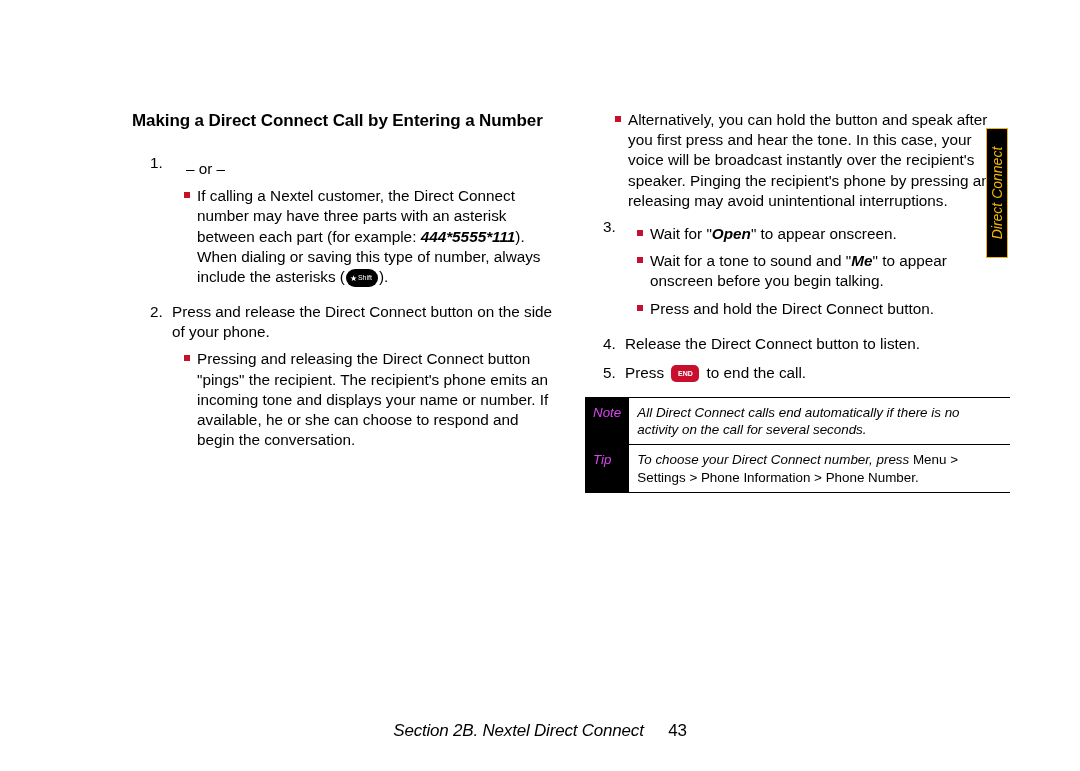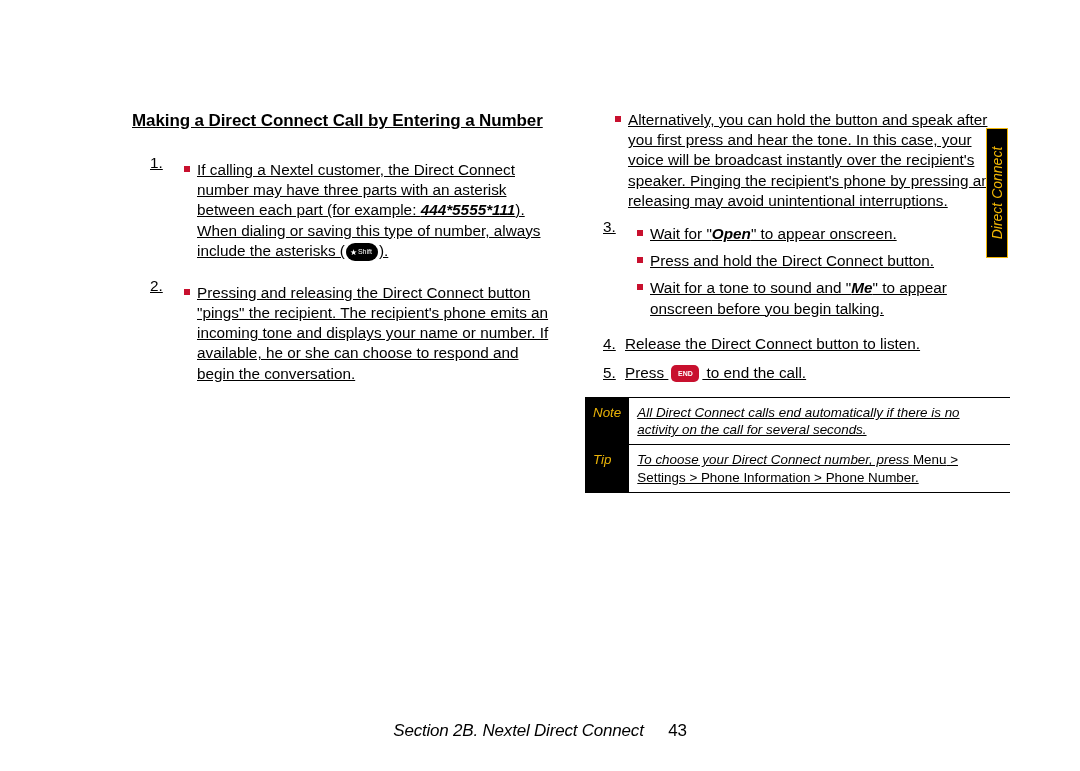--- a/index.html
+++ b/index.html
@@ -11,21 +11,20 @@
       font-family: Arial, Helvetica, sans-serif;
       width: 1080px;
       height: 771px;
       background: white;
       position: relative;
       padding: 110px 70px 30px 132px;
     }
     .content-wrapper {
       display: flex;
       gap: 28px;
-      text-decoration: underline;
     }
     .column {
       flex: 1;
       font-size: 15.3px;
       line-height: 1.32;
       color: #000;
     }
     .heading {
       font-size: 17px;
       font-weight: bold;
@@ -129,21 +128,21 @@
     }
     .note-row td {
       border-top: 1.5px solid #000;
       border-bottom: 1.5px solid #000;
     }
     .tip-row td {
       border-bottom: 1.5px solid #000;
     }
     .note-label, .tip-label {
       background: #000;
-      color: #eab308;
+      color: #d946ef;
       font-style: italic;
       font-weight: normal;
       width: 32px;
       padding-left: 9px;
     }
     .note-text {
       font-style: italic;
     }
     .tip-text {
       font-style: italic;
@@ -185,32 +184,34 @@
 </head>
 <body>
 
 <div class="content-wrapper">
   <div class="column">
     <div class="heading">Making a Direct Connect Call by Entering a Number</div>
 
     <div class="ol-item">
       <div class="ol-num">1.</div>
       <div class="ol-body">
+        <div class="or-line">– or –</div>
         <div class="sub-bullet">
           <span class="red-square"></span>
           <span class="sub-bullet-text">
             <span>If calling a Nextel customer, the Direct Connect number may have three parts with an asterisk between each part (for example: </span><span class="bold-italic">444*5555*111</span><span>). When dialing or saving this type of number, always include the asterisks (</span><span class="shift-key"></span><span>).</span>
           </span>
         </div>
       </div>
     </div>
 
     <div class="ol-item">
       <div class="ol-num">2.</div>
       <div class="ol-body">
+        <span>Press and release the Direct Connect button on the side of your phone.</span>
         <div class="sub-bullet">
           <span class="red-square"></span>
           <span class="sub-bullet-text">Pressing and releasing the Direct Connect button "pings" the recipient. The recipient's phone emits an incoming tone and displays your name or number. If available, he or she can choose to respond and begin the conversation.</span>
         </div>
       </div>
     </div>
   </div>
 
   <div class="column">
     <div class="sub-bullet" style="padding-left:30px; margin-top:0;">
@@ -222,27 +223,27 @@
       <div class="ol-num">3.</div>
       <div class="ol-body">
         <div class="sub-bullet">
           <span class="red-square"></span>
           <span class="sub-bullet-text">
             <span>Wait for "</span><span class="bold-italic">Open</span><span>" to appear onscreen.</span>
           </span>
         </div>
         <div class="sub-bullet">
           <span class="red-square"></span>
-          <span class="sub-bullet-text">Press and hold the Direct Connect button.</span>
-        </div>
-        <div class="sub-bullet">
-          <span class="red-square"></span>
           <span class="sub-bullet-text">
             <span>Wait for a tone to sound and "</span><span class="bold-italic">Me</span><span>" to appear onscreen before you begin talking.</span>
           </span>
+        </div>
+        <div class="sub-bullet">
+          <span class="red-square"></span>
+          <span class="sub-bullet-text">Press and hold the Direct Connect button.</span>
         </div>
       </div>
     </div>
 
     <div class="ol-item">
       <div class="ol-num">4.</div>
       <div class="ol-body">
         <span>Release the Direct Connect button to listen.</span>
       </div>
     </div>

